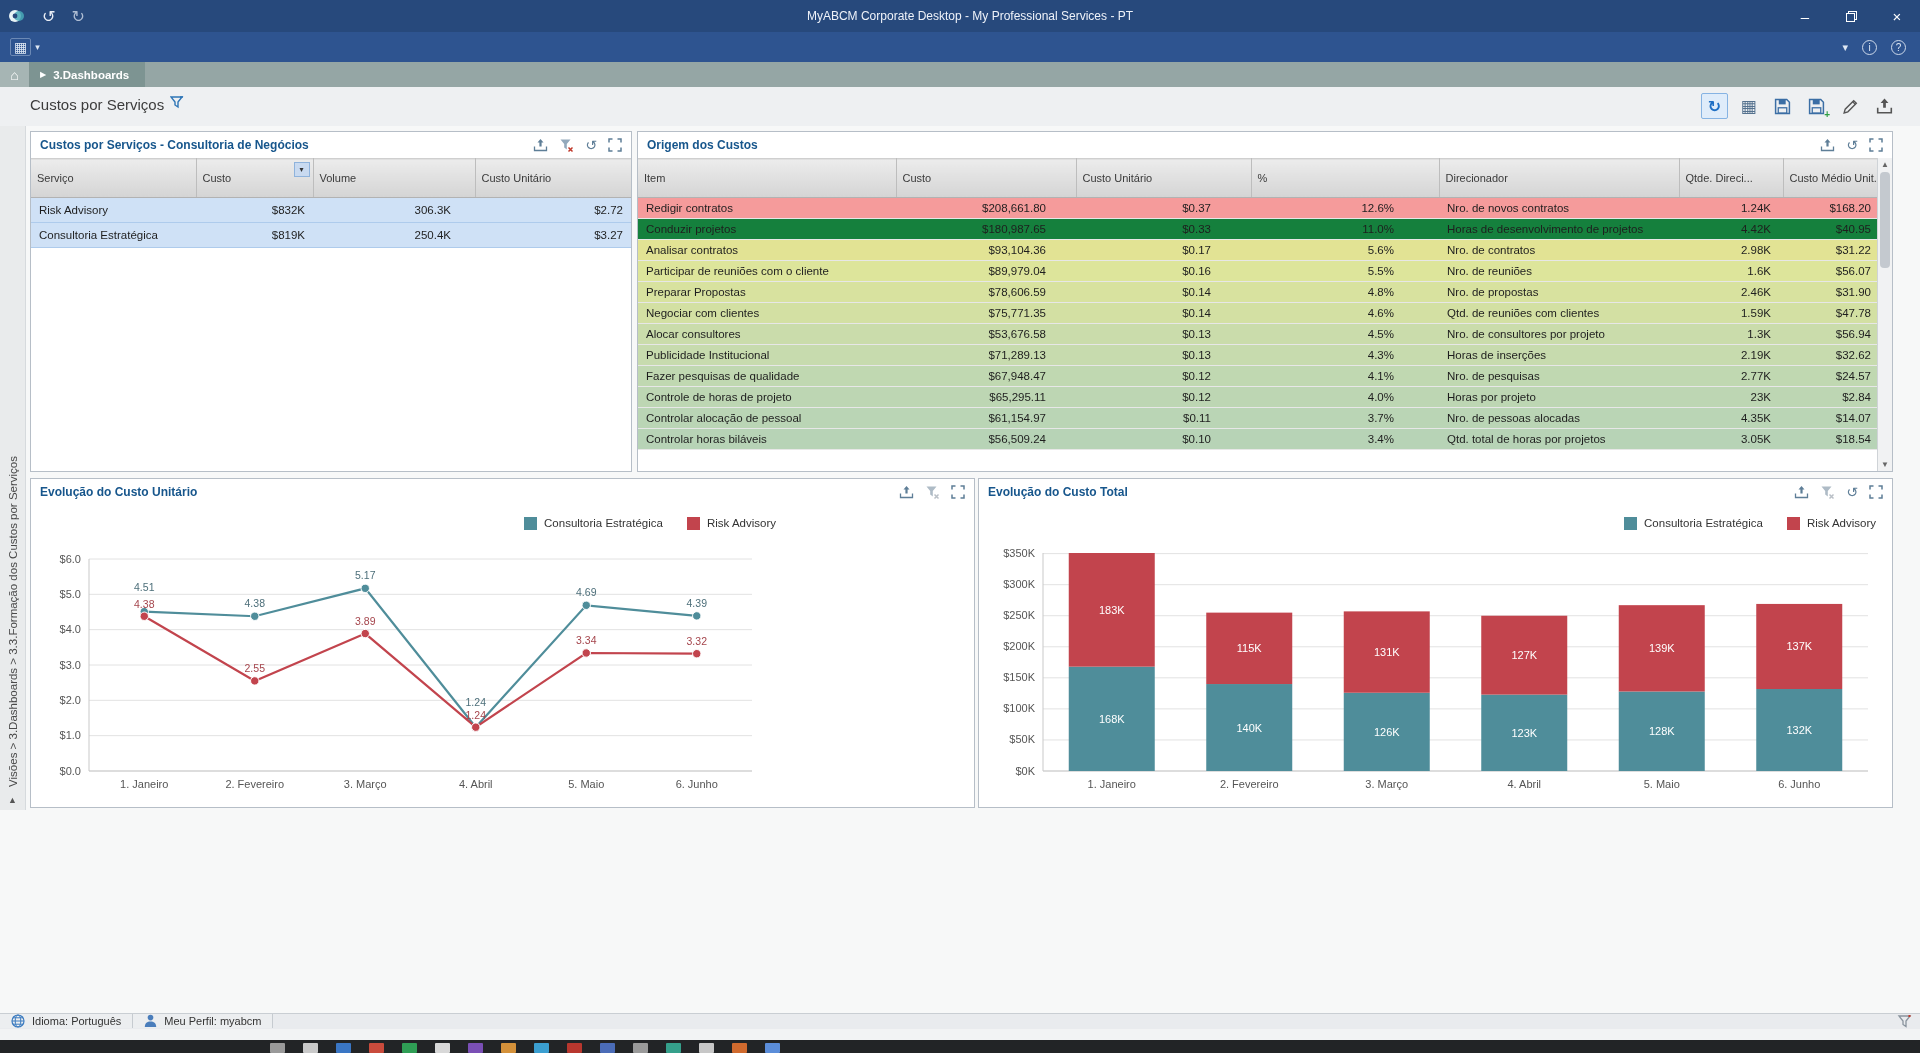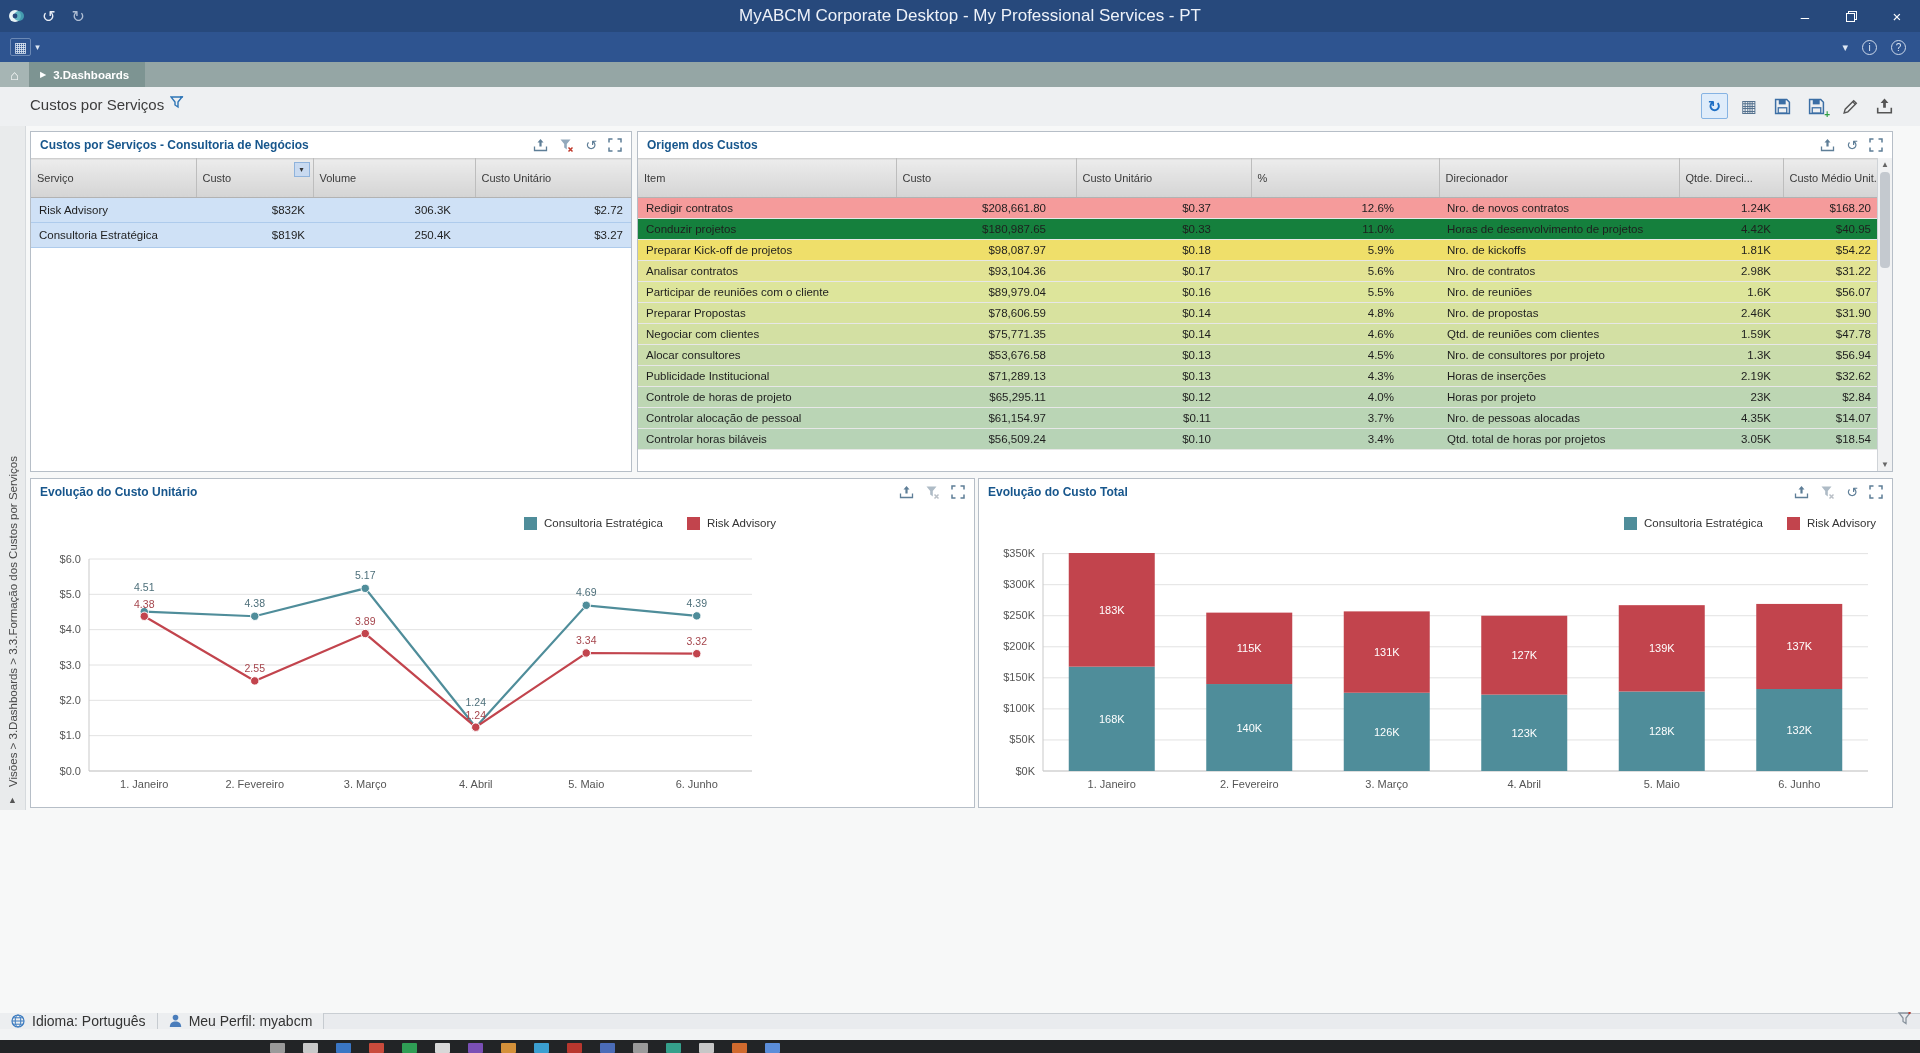--- a/index.html
+++ b/index.html
@@ -5,21 +5,21 @@
   * { margin:0; padding:0; box-sizing:border-box; }
   html,body { width:1920px; height:1053px; overflow:hidden; }
   body { position:relative; font-family:"Liberation Sans","DejaVu Sans",sans-serif; background:#f2f3f4; color:#222; }
 
   
   .titlebar { position:absolute; top:0; left:0; right:0; height:32px; background:#27497c; display:flex; align-items:center; }
   .tb-left { display:flex; align-items:center; gap:16px; padding-left:8px; z-index:2; }
   .app-logo { width:18px; height:18px; display:inline-block; }
   .tb-ico { color:#e9eef6; font-size:16px; cursor:default; }
   .tb-ico.dim { color:#aebdd4; }
-  .win-title { position:absolute; left:0; right:0; text-align:center; font-size:17px; color:#eef2f9;padding-left:20px; }
+  .win-title { position:absolute; left:0; right:0; text-align:center; font-size:12px; color:#eef2f9;padding-left:20px; }
   .tb-right { margin-left:auto; display:flex; z-index:2; }
   .win-btn { width:46px; height:32px; display:flex; align-items:center; justify-content:center; color:#fff; font-size:15px; }
 
   
   .menubar { position:absolute; top:32px; left:0; right:0; height:30px; background:#2e5490; display:flex; align-items:center; color:#dfe8f4; }
   .mb-left { display:flex; align-items:center; padding-left:10px; gap:4px; }
   .mb-grid { font-size:14px; border:1px solid #6c89b5; padding:0 3px; border-radius:2px; }
   .mb-dd { font-size:9px; }
   .mb-right { margin-left:auto; display:flex; align-items:center; gap:14px; padding-right:14px; }
   .mb-chev { font-size:11px; }
@@ -92,21 +92,21 @@
   .legend-item { display:flex; align-items:center; gap:7px; font-size:11.5px; color:#333; }
   .legend-sq { width:13px; height:13px; display:inline-block; }
   svg.chart { position:absolute; font-family:"Liberation Sans","DejaVu Sans",sans-serif; }
   .p3 svg.chart { left:6px; top:60px; }
   .p4 svg.chart { left:8px; top:60px; }
   .tick { font-size:11px; fill:#555; }
   .dlbl { font-size:10.5px; }
   .blbl { font-size:11px; fill:#fff; }
 
   
-  .statusbar { position:absolute; left:0; right:0; top:1013px; height:16px; background:#e9ebee; border-top:1px solid #c9ced3; display:flex; align-items:flex-end; font-size:14px; color:#333; }
+  .statusbar { position:absolute; left:0; right:0; top:1013px; height:16px; background:#e9ebee; border-top:1px solid #c9ced3; display:flex; align-items:flex-start; font-size:11px; color:#333; }
   .sb-item { display:flex; align-items:center; gap:7px; padding:0 11px; border-right:1px solid #c6cbd0; background:#eceef0; }
   .sb-right { margin-left:auto; display:flex; align-items:center; padding-right:8px; }
 
   
   .taskbar { position:absolute; left:0; right:0; top:1040px; height:13px; background:#222426; overflow:hidden; }
   .tb-icons { display:flex; gap:18px; margin-left:270px; padding-top:3px; }
   .tb-icons span { width:15px; height:10px; border-radius:1px; display:inline-block; }
 </style>
 </head>
 <body>
@@ -318,29 +318,20 @@
           </tr>
           <tr style="background: #15803d;">
             <td>Conduzir projetos</td>
             <td class="ar pad30">$180,987.65</td>
             <td class="ar pad40">$0.33</td>
             <td class="ar pad45">11.0%</td>
             <td>Horas de desenvolvimento de projetos</td>
             <td class="ar pad12">4.42K</td>
             <td class="ar">$40.95</td>
           </tr>
-          <tr style="background: rgb(239, 223, 106);">
-            <td>Preparar Kick-off de projetos</td>
-            <td class="ar pad30">$98,087.97</td>
-            <td class="ar pad40">$0.18</td>
-            <td class="ar pad45">5.9%</td>
-            <td>Nro. de kickoffs</td>
-            <td class="ar pad12">1.81K</td>
-            <td class="ar">$54.22</td>
-          </tr>
           <tr style="background: rgb(226, 227, 148);">
             <td>Analisar contratos</td>
             <td class="ar pad30">$93,104.36</td>
             <td class="ar pad40">$0.17</td>
             <td class="ar pad45">5.6%</td>
             <td>Nro. de contratos</td>
             <td class="ar pad12">2.98K</td>
             <td class="ar">$31.22</td>
           </tr>
           <tr style="background: rgb(221, 229, 155);">
@@ -380,20 +371,29 @@
             <td class="ar">$56.94</td>
           </tr>
           <tr style="background: rgb(199, 219, 174);">
             <td>Publicidade Institucional</td>
             <td class="ar pad30">$71,289.13</td>
             <td class="ar pad40">$0.13</td>
             <td class="ar pad45">4.3%</td>
             <td>Horas de inserções</td>
             <td class="ar pad12">2.19K</td>
             <td class="ar">$32.62</td>
+          </tr>
+          <tr style="background: rgb(192, 216, 177);">
+            <td>Fazer pesquisas de qualidade</td>
+            <td class="ar pad30">$67,948.47</td>
+            <td class="ar pad40">$0.12</td>
+            <td class="ar pad45">4.1%</td>
+            <td>Nro. de pesquisas</td>
+            <td class="ar pad12">2.77K</td>
+            <td class="ar">$24.57</td>
           </tr>
           <tr style="background: rgb(189, 214, 179);">
             <td>Controle de horas de projeto</td>
             <td class="ar pad30">$65,295.11</td>
             <td class="ar pad40">$0.12</td>
             <td class="ar pad45">4.0%</td>
             <td>Horas por projeto</td>
             <td class="ar pad12">23K</td>
             <td class="ar">$2.84</td>
           </tr>

